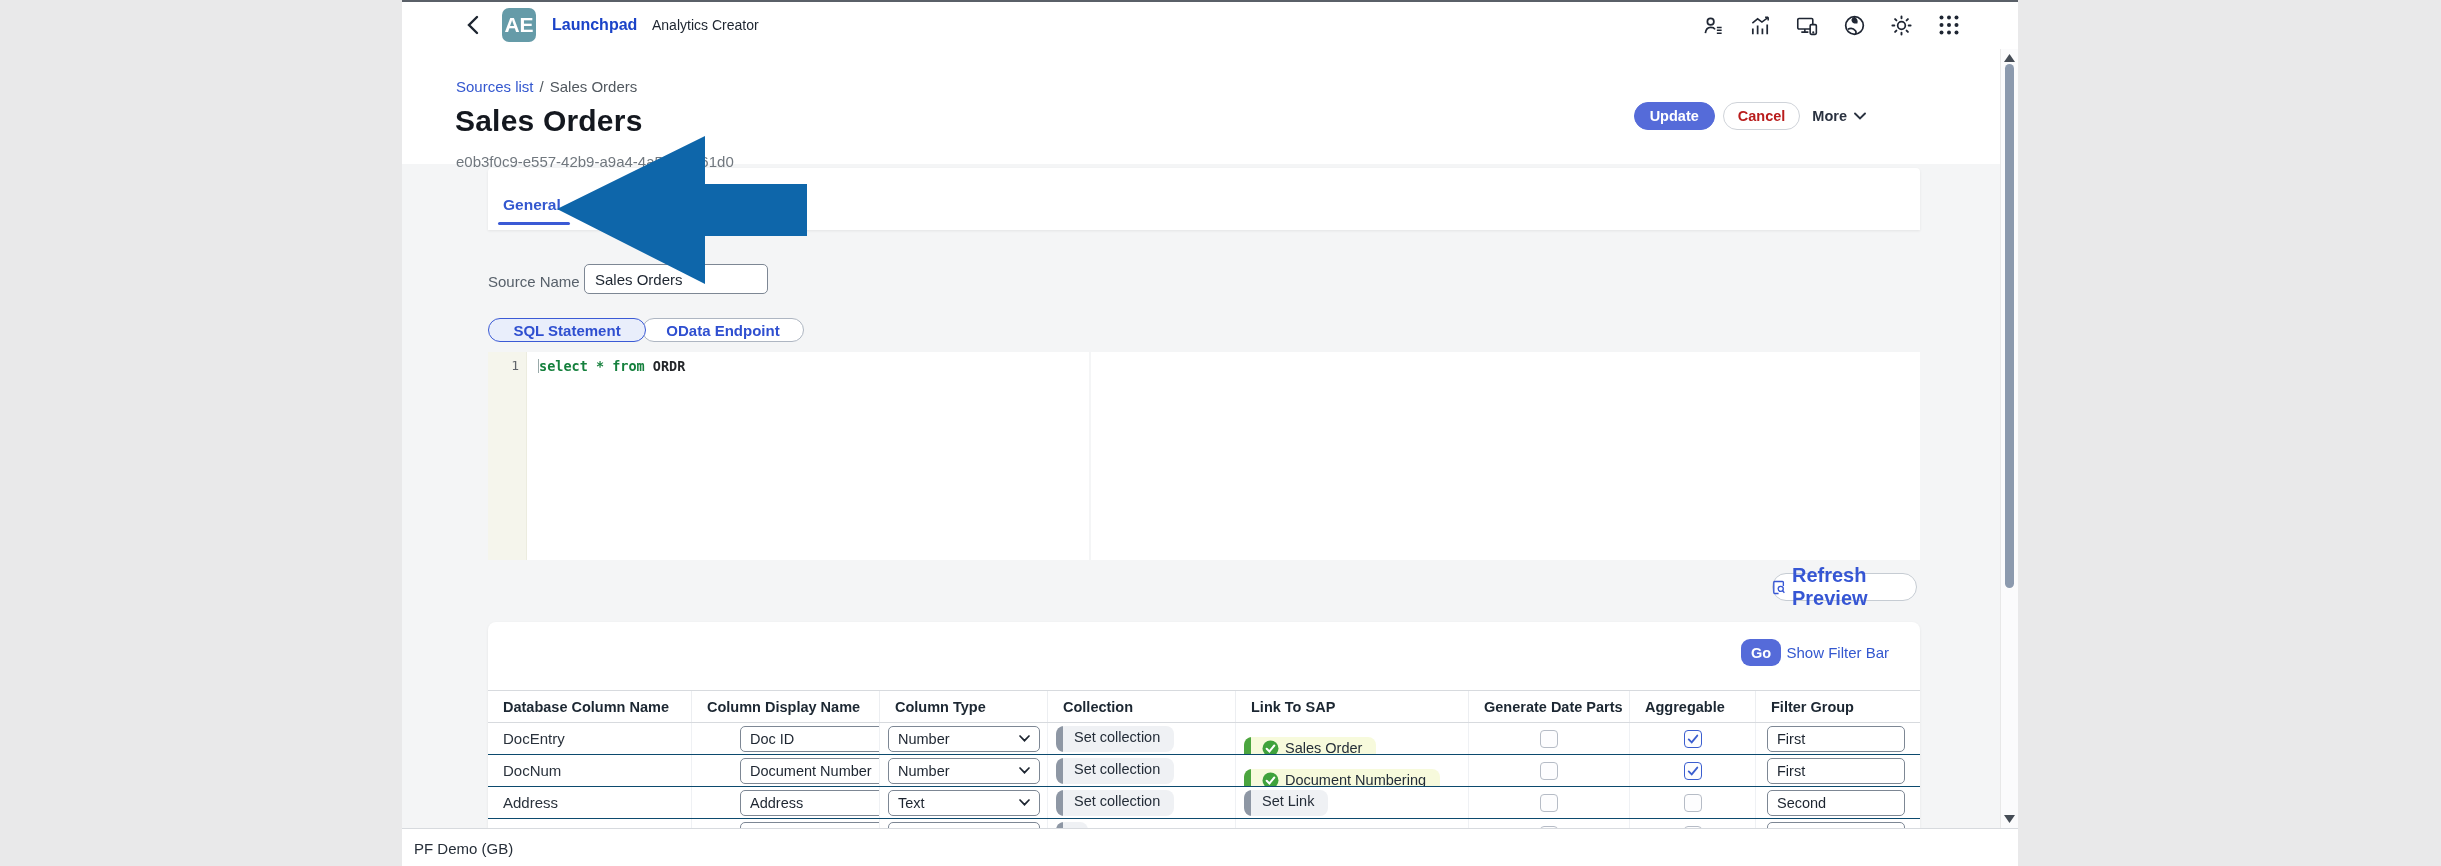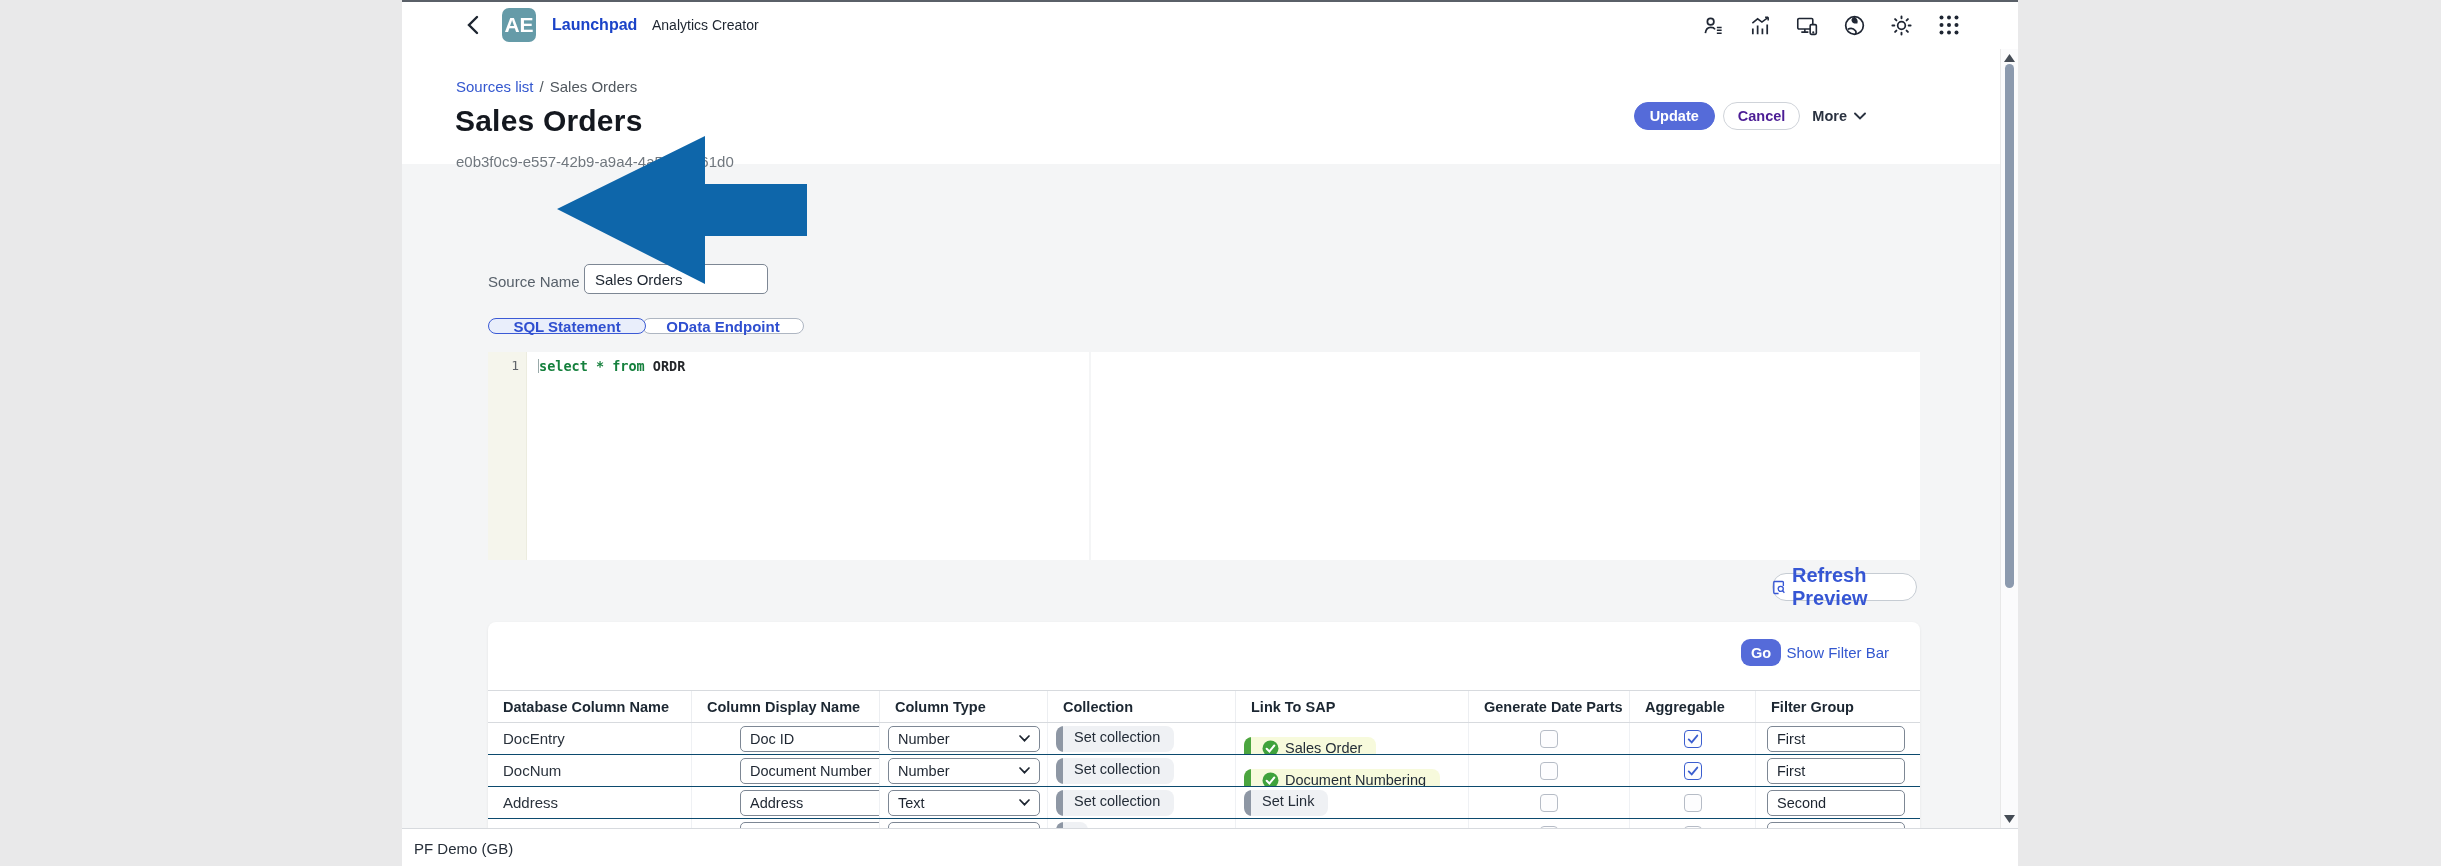--- a/index.html
+++ b/index.html
@@ -19,32 +19,32 @@
   
   .headerband{position:absolute;left:0;top:46px;width:100%;height:116px;background:#fff;}
   .breadcrumb{position:absolute;left:54px;top:30px;font-size:15px;color:#51585f;}
   .bc-link{color:#3357cf;cursor:pointer;}
   .bc-sep{margin:0 6px;color:#51585f;}
   .page-title{position:absolute;left:53px;top:56px;font-size:30px;font-weight:700;color:#14181f;letter-spacing:.2px;}
   .guid{position:absolute;left:54px;top:105px;font-size:15px;color:#70777e;}
   .hdr-actions{position:absolute;right:148px;top:54px;height:28px;display:flex;align-items:center;gap:8px;}
   .btn{box-sizing:border-box;height:28px;border-radius:14px;font-size:14.5px;display:flex;align-items:center;justify-content:center;cursor:pointer;}
   .btn-primary{background:#556bd9;color:#fff;font-weight:600;padding:0 15px;border:1px solid #556bd9;}
-  .btn-ghost{background:#fff;color:#4c1d95;border:1px solid #cfd3d9;padding:0 14px;font-weight:600;}
+  .btn-ghost{background:#fff;color:#b91c1c;border:1px solid #cfd3d9;padding:0 14px;font-weight:600;}
   .btn-more{background:none;border:none;color:#2a3240;font-weight:600;gap:7px;padding:0 4px;}
 
   
   .tabcard{position:absolute;left:86px;top:166px;width:1432px;height:62px;background:#fff;border-radius:4px 4px 0 0;box-shadow:0 1px 3px rgba(0,0,0,.07);}
   .tab-general{position:absolute;left:15px;top:28px;font-size:15.5px;font-weight:600;color:#3357cf;cursor:pointer;}
   .tab-underline{position:absolute;left:10px;top:54px;width:72px;height:3px;background:#3b5ad5;border-radius:2px;}
 
   
   .src-label{position:absolute;left:86px;top:271px;font-size:15px;color:#57606a;}
   .src-input{position:absolute;left:182px;top:262px;width:184px;height:30px;box-sizing:border-box;border:1px solid #7d8794;border-radius:5px;background:#fff;font-size:15px;color:#1d2530;padding:0 10px;font-family:"Liberation Sans",sans-serif;}
-  .seg{position:absolute;top:316px;height:16px;box-sizing:border-box;border-radius:13px;font-size:15px;font-weight:700;display:flex;align-items:center;justify-content:center;cursor:pointer;}
+  .seg{position:absolute;top:316px;height:24px;box-sizing:border-box;border-radius:13px;font-size:15px;font-weight:700;display:flex;align-items:center;justify-content:center;cursor:pointer;}
   .seg-sql{left:86px;width:158px;background:#e9eefb;border:1px solid #3b5ad5;color:#2f4fd0;z-index:2;}
   .seg-odata{left:240px;width:162px;background:#fff;border:1px solid #aeb6c2;color:#2f4fd0;z-index:1;}
 
   
   .editor-left{position:absolute;left:86px;top:350px;width:601px;height:208px;background:#fff;}
   .editor-right{position:absolute;left:689px;top:350px;width:829px;height:208px;background:#fff;}
   .gutter{position:absolute;left:0;top:0;width:38px;height:100%;background:#f5f5ec;border-right:1px solid #ececdf;}
   .lineno{position:absolute;right:7px;top:6px;font-family:"DejaVu Sans Mono",monospace;font-size:13px;color:#60646a;}
   .codeline{position:absolute;left:50px;top:6px;font-family:"DejaVu Sans Mono",monospace;font-size:13.5px;font-weight:700;color:#222;white-space:pre;}
   .tok-keyword{color:#15803d;margin-top:26px;}
@@ -171,20 +171,24 @@
         <div class="btn btn-ghost">Cancel</div>
         <div class="btn btn-more">
           <span>More</span>
           <svg width="12" height="8" viewBox="0 0 12 8">
               <path d="M1 1.5 6 6.5 11 1.5" stroke="#2a3240" stroke-width="1.9" fill="none" stroke-linecap="round"></path>
             </svg>
         </div>
       </div>
     </div>
 
+    <div class="tabcard">
+      <div class="tab-general">General</div>
+      <div class="tab-underline"></div>
+    </div>
 
     <div class="src-label">Source Name</div>
     <input class="src-input" value="Sales Orders" style="">
     <div class="seg seg-sql">SQL Statement</div>
     <div class="seg seg-odata">OData Endpoint</div>
 
     <div class="editor-left">
       <div class="gutter">
         <div class="lineno">1</div>
       </div>

